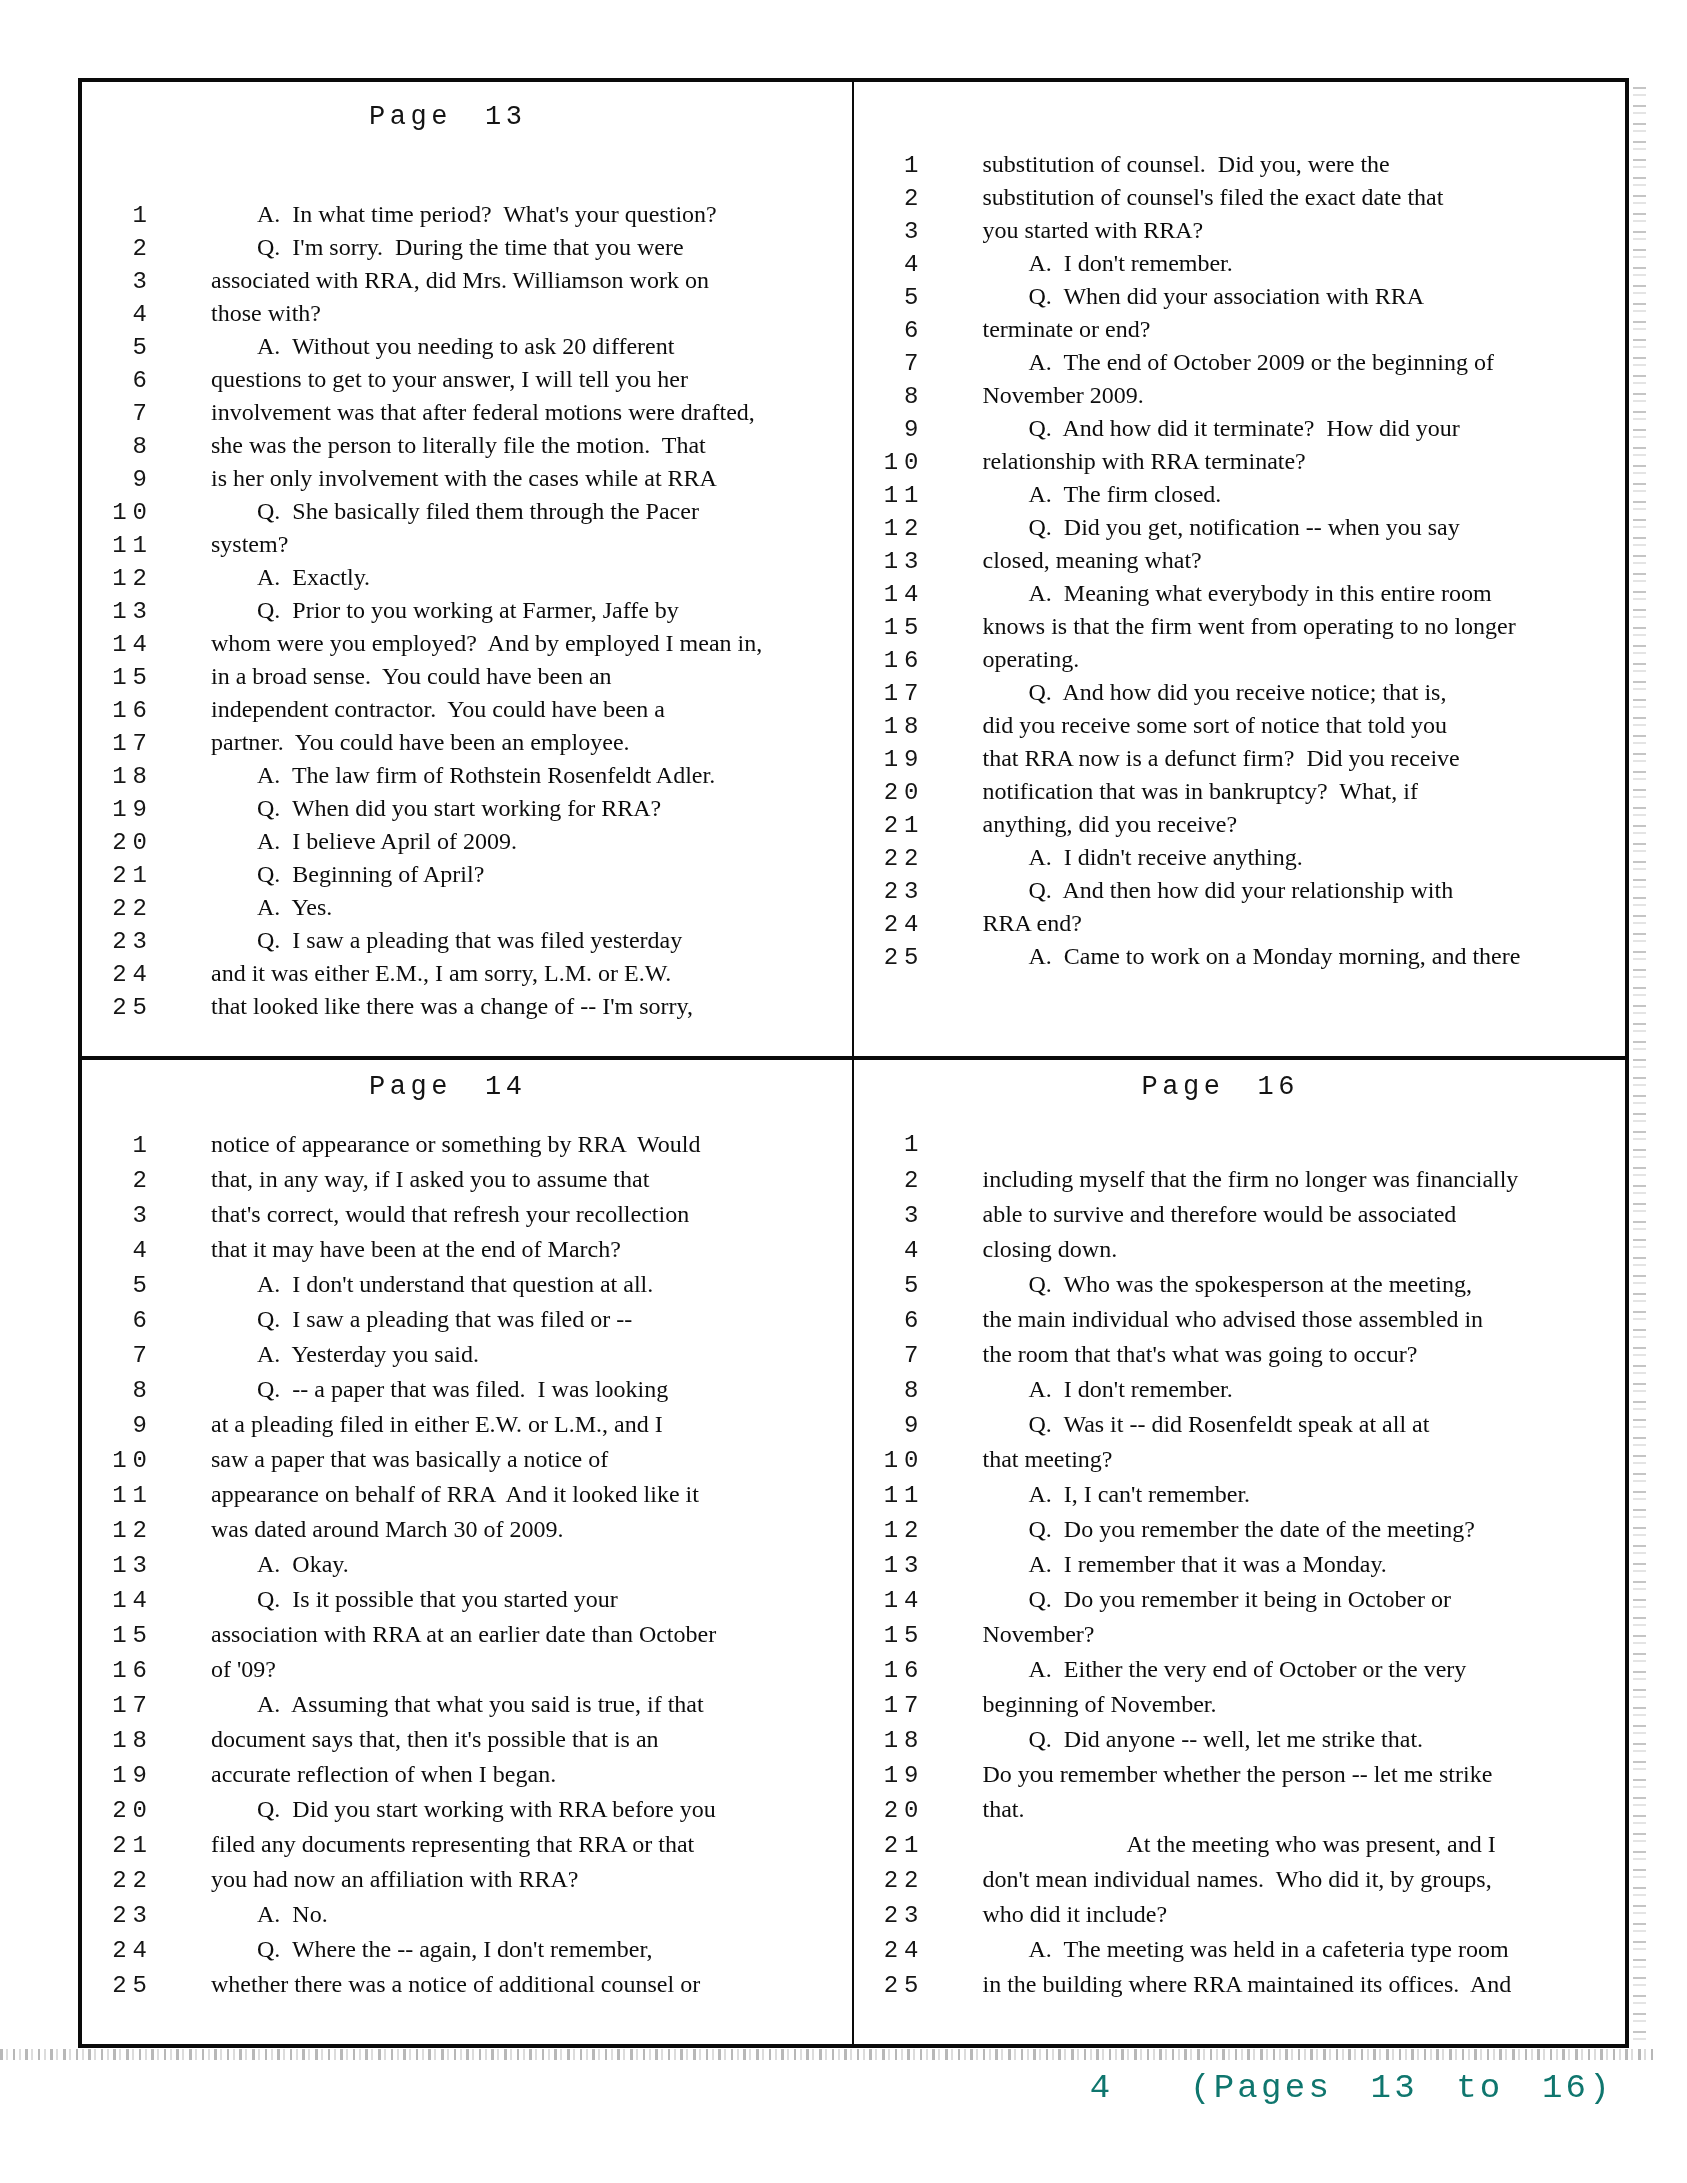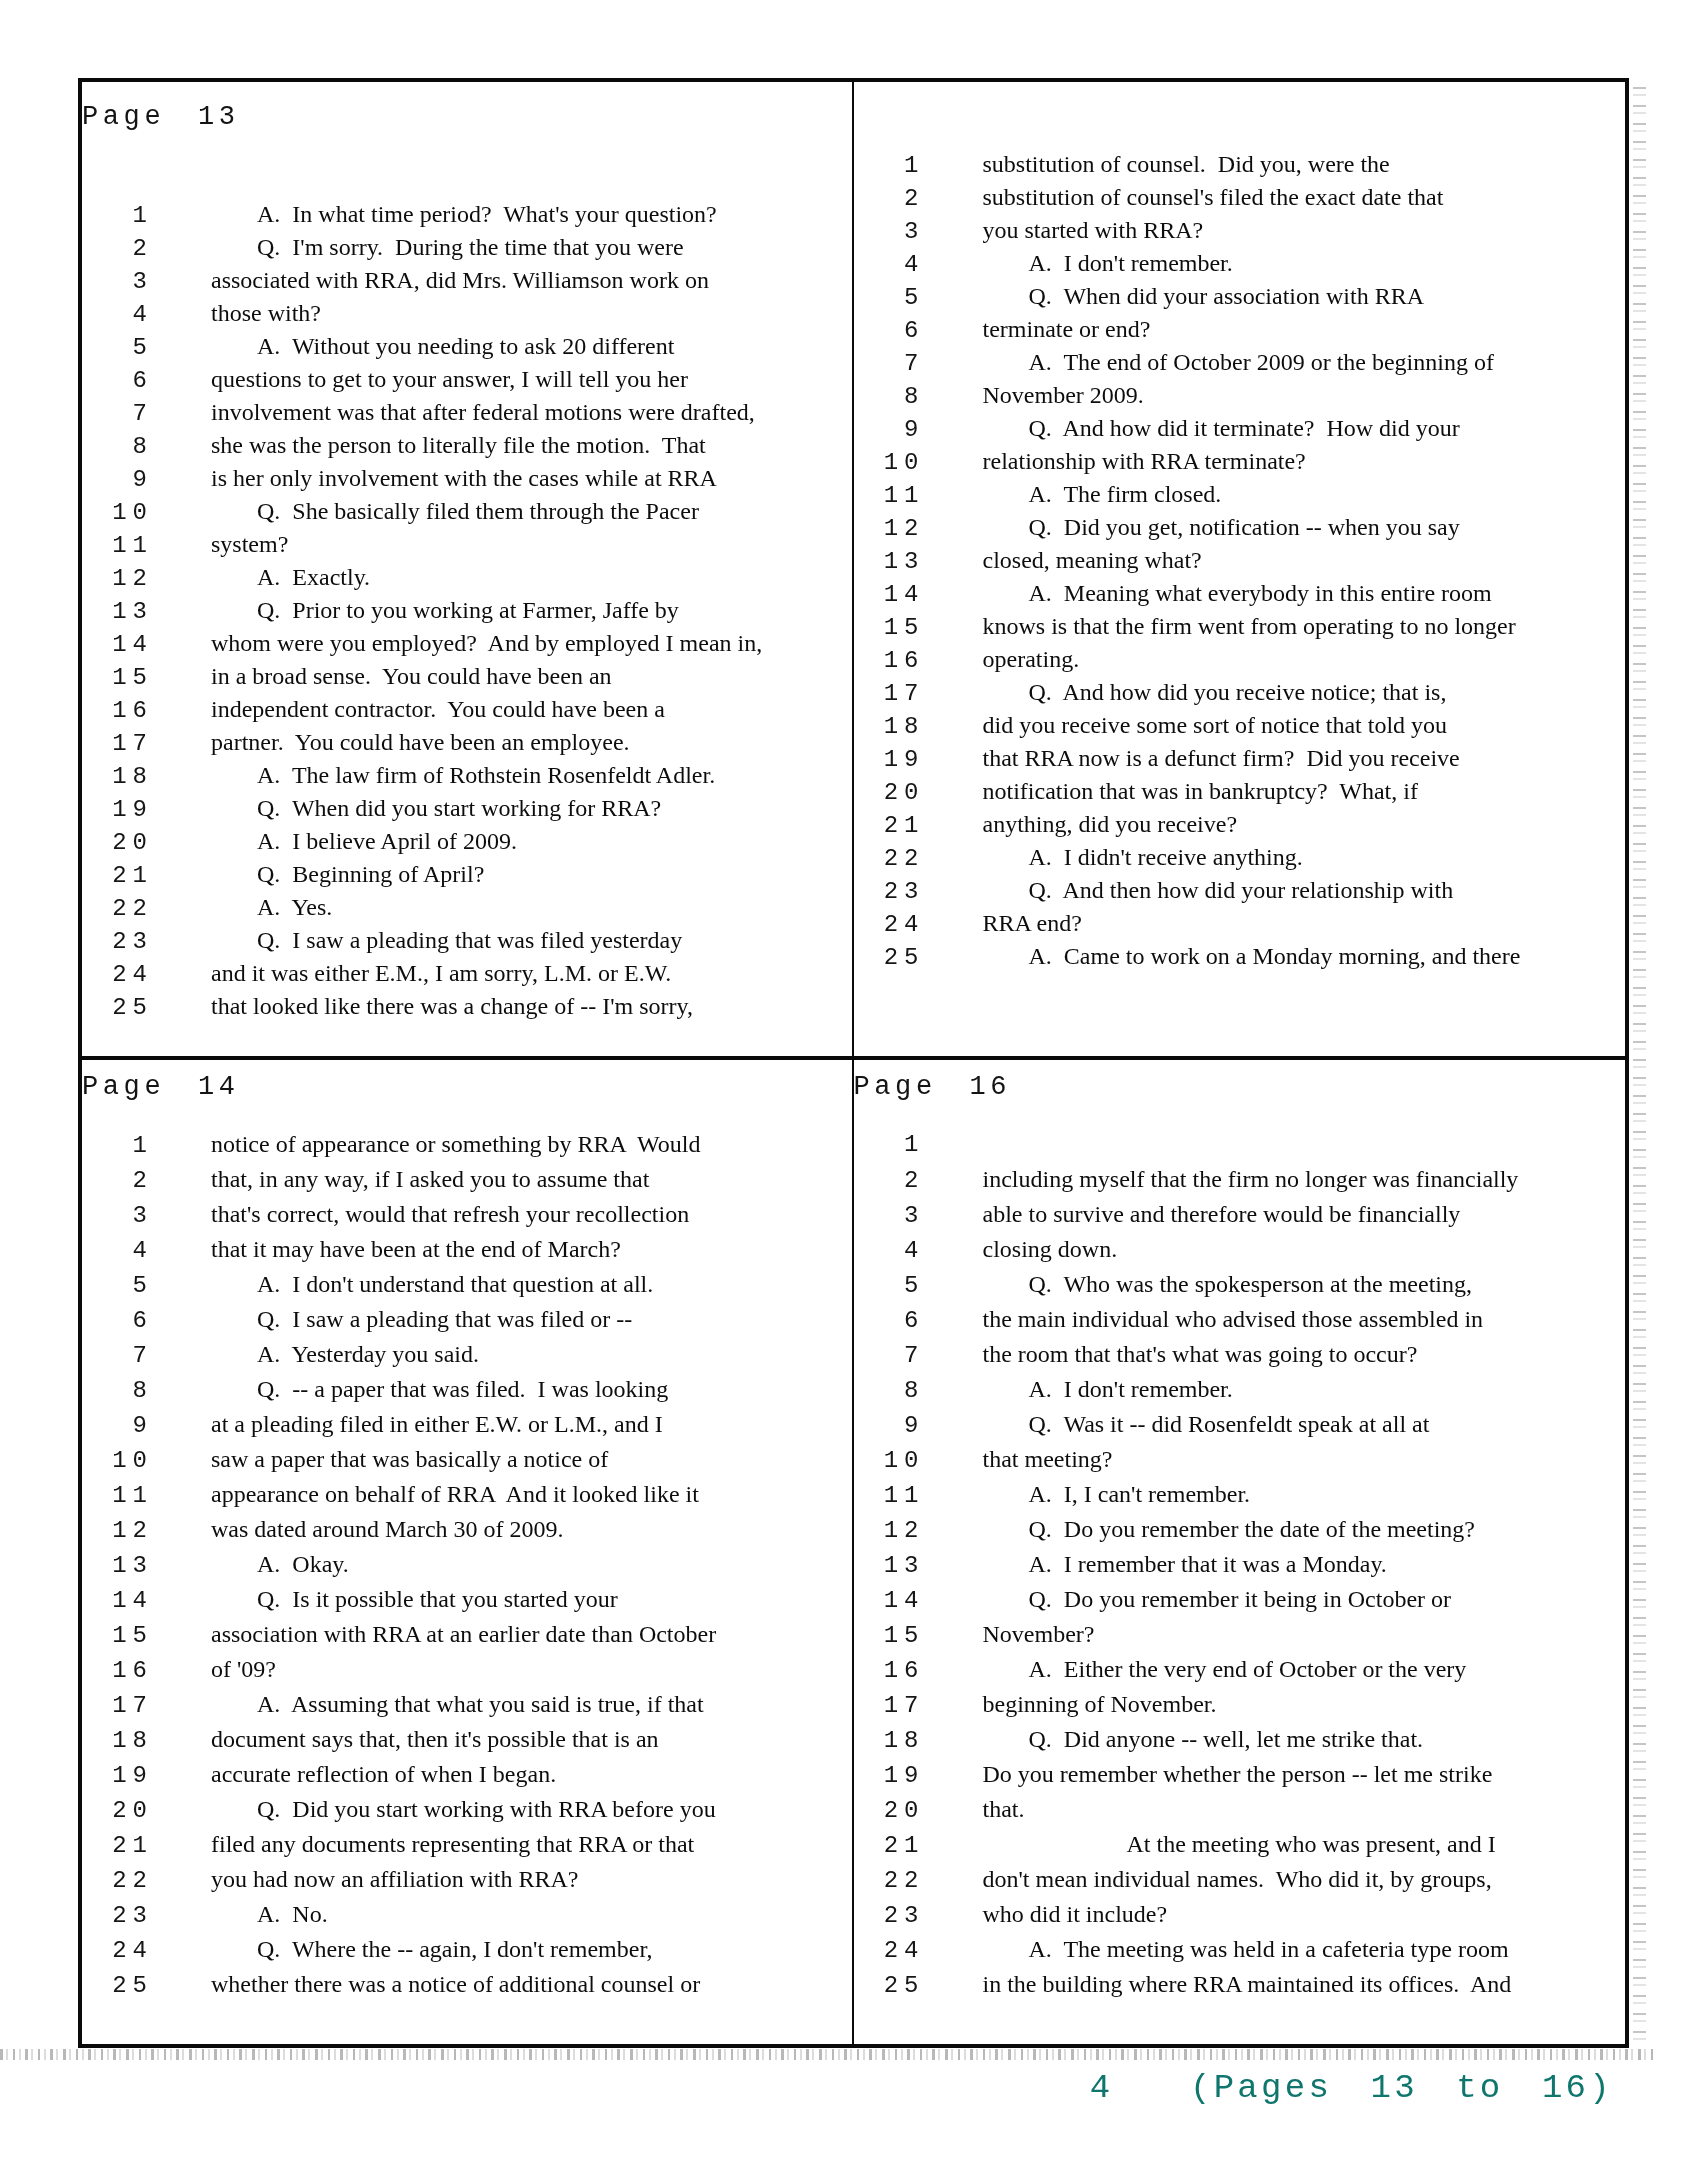--- a/index.html
+++ b/index.html
@@ -37,21 +37,21 @@
   }
   .q-tl { border-right: 2.6px solid #0a0a0a; border-bottom: 4px solid #0a0a0a; }
   .q-tr { border-bottom: 4px solid #0a0a0a; }
   .q-bl { border-right: 2.6px solid #0a0a0a; }
 
   .page-header {
     font-family: "Liberation Mono", "DejaVu Sans Mono", monospace;
     font-size: 27px;
     letter-spacing: 4.6px;
     word-spacing: 12px;
-    text-align: left;
+    text-align: center;
     padding-right: 38px;
     color: #141414;
     white-space: pre;
   }
   .q-tl .page-header, .q-tr .page-header { margin-top: 20px; }
   .q-bl .page-header, .q-br .page-header { margin-top: 12px; }
 
   .lines { }
   .q-tl .lines, .q-tr .lines { margin-top: 69px; }
   .q-bl .lines, .q-br .lines { margin-top: 29px; }
@@ -458,21 +458,21 @@
       <div class="lines">
           <div class="line">
             <span class="num">1</span>
           </div>
           <div class="line">
             <span class="num">2</span>
             <span class="txt">including myself that the firm no longer was financially</span>
           </div>
           <div class="line">
             <span class="num">3</span>
-            <span class="txt">able to survive and therefore would be financially</span>
+            <span class="txt">able to survive and therefore would be associated</span>
           </div>
           <div class="line">
             <span class="num">4</span>
             <span class="txt">closing down.</span>
           </div>
           <div class="line indent-qa">
             <span class="num">5</span>
             <span class="txt">Q.  Who was the spokesperson at the meeting,</span>
           </div>
           <div class="line">

